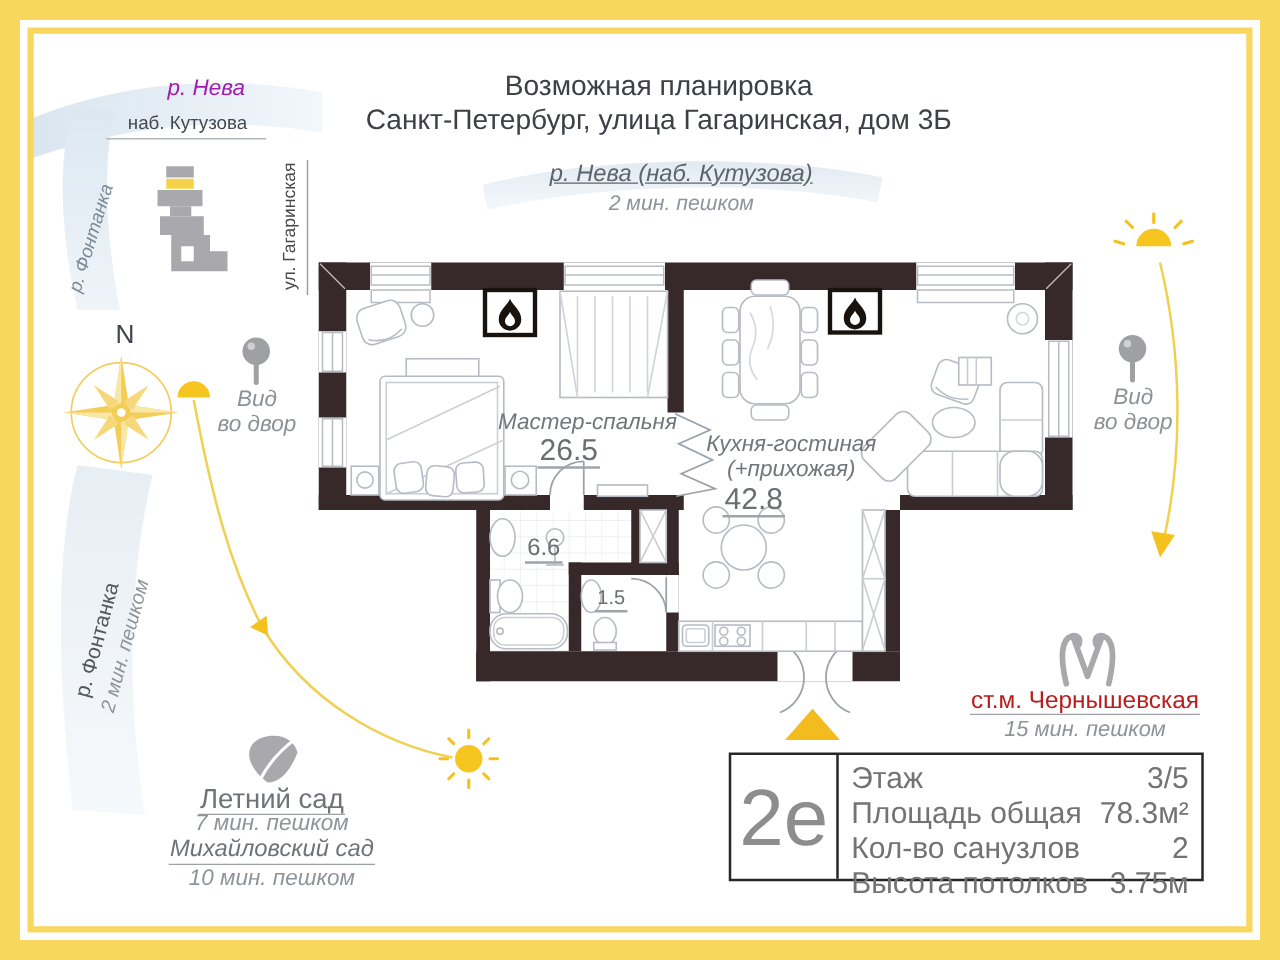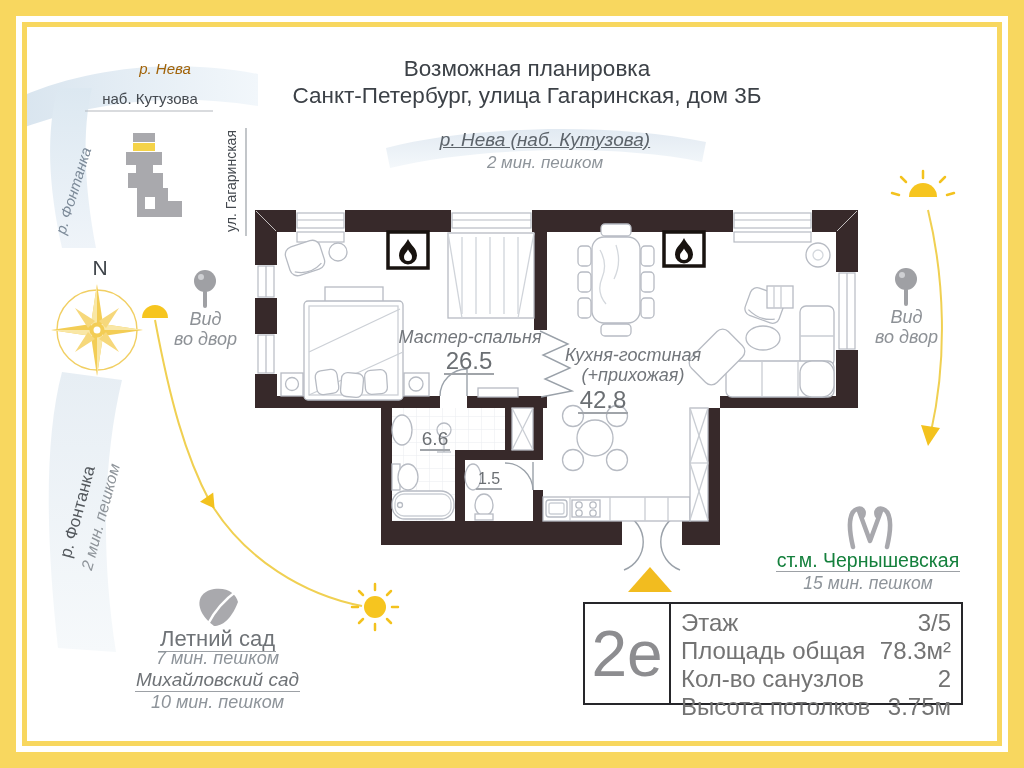--- a/index.html
+++ b/index.html
@@ -337,50 +337,50 @@
     <path d="M859,511 L870,541 L881,511"></path>
   </g>
 </svg>
 
 <div class="t h1" style="left:212px;top:56px;width:630px;">Возможная планировка</div>
 <div class="t h1" style="left:212px;top:83px;width:630px;">Санкт-Петербург, улица Гагаринская, дом 3Б</div>
 
 <div class="t it" style="left:345px;top:129px;width:400px;font-size:19px;color:#5d646b;font-weight:500;text-decoration:underline;">р. Нева (наб. Кутузова)</div>
 <div class="t it" style="left:345px;top:153px;width:400px;font-size:17px;color:#8e949a;">2 мин. пешком</div>
 
-<div class="t it" style="left:115px;top:60px;width:100px;font-size:15px;color:#a16207;font-style:italic;">р. Нева</div>
+<div class="t it" style="left:115px;top:60px;width:100px;font-size:18px;color:#a21caf;font-style:italic;">р. Нева</div>
 <div class="t" style="left:85px;top:90px;width:130px;font-size:15px;color:#44494f;">наб. Кутузова</div>
 <div class="t rot" style="left:173px;top:173px;width:116px;font-size:14px;color:#44494f;transform:rotate(-90deg);">ул. Гагаринская</div>
 <div class="t rot it" style="left:8px;top:182px;width:130px;font-size:15px;color:#7c8a98;transform:rotate(-73deg);">р. Фонтанка</div>
 
 <div class="t" style="left:80px;top:256px;width:40px;font-size:21px;color:#3f444a;">N</div>
 
 <div class="t it" style="left:163px;top:309px;width:85px;font-size:18px;color:#8d9196;">Вид</div>
 <div class="t it" style="left:163px;top:329px;width:85px;font-size:18px;color:#8d9196;">во двор</div>
 <div class="t it" style="left:864px;top:307px;width:85px;font-size:18px;color:#8d9196;">Вид</div>
 <div class="t it" style="left:864px;top:327px;width:85px;font-size:18px;color:#8d9196;">во двор</div>
 
 <div class="t rot" style="left:-8px;top:502px;width:172px;font-size:17px;color:#53585d;transform:rotate(-75deg);">р. Фонтанка</div>
 <div class="t rot it" style="left:15px;top:508px;width:172px;font-size:16px;color:#8e949a;transform:rotate(-75deg);">2 мин. пешком</div>
 
 <div class="t it" style="left:390px;top:327px;width:160px;font-size:18px;color:#72767b;">Мастер-спальня</div>
-<div class="t" style="left:434px;top:347px;width:70px;font-size:24px;color:#6b6f73;"><span class="ua">26.5</span></div>
+<div class="t" style="left:420px;top:347px;width:70px;font-size:24px;color:#6b6f73;"><span class="ua">26.5</span></div>
 <div class="t it" style="left:543px;top:365px;width:180px;font-size:18px;color:#72767b;">(+прихожая)</div>
 <div class="t it" style="left:543px;top:345px;width:180px;font-size:18px;color:#72767b;">Кухня-гостиная</div>
 <div class="t" style="left:568px;top:386px;width:70px;font-size:24px;color:#6b6f73;"><span class="ua">42.8</span></div>
 <div class="t" style="left:410px;top:428px;width:50px;font-size:19px;color:#6b6f73;"><span class="ua">6.6</span></div>
 <div class="t" style="left:466px;top:470px;width:46px;font-size:16px;color:#6b6f73;"><span class="ua">1.5</span></div>
 
 <div class="t" style="left:115px;top:626px;width:205px;font-size:22px;color:#6f7377;"><span class="ub">Летний сад</span></div>
 <div class="t it" style="left:115px;top:648px;width:205px;font-size:18px;color:#8e949a;">7 мин. пешком</div>
 <div class="t" style="left:115px;top:669px;width:205px;font-size:19px;color:#6f7377;font-style:italic;"><span class="ub">Михайловский сад</span></div>
 <div class="t it" style="left:115px;top:692px;width:205px;font-size:18px;color:#8e949a;">10 мин. пешком</div>
 
 
-<div class="t" style="left:762px;top:549px;width:212px;font-size:19.5px;color:#15803d;"><span class="ub">ст.м. Чернышевская</span></div>
+<div class="t" style="left:762px;top:549px;width:212px;font-size:19.5px;color:#b91c1c;"><span class="ub">ст.м. Чернышевская</span></div>
 <div class="t it" style="left:762px;top:573px;width:212px;font-size:17.5px;color:#8e949a;">15 мин. пешком</div>
 
 <div class="card">
   <div class="code">2е</div>
   <div class="rows">
     <div class="row">
       <span>Этаж</span>
           <span>3/5</span>
     </div>
     <div class="row">

